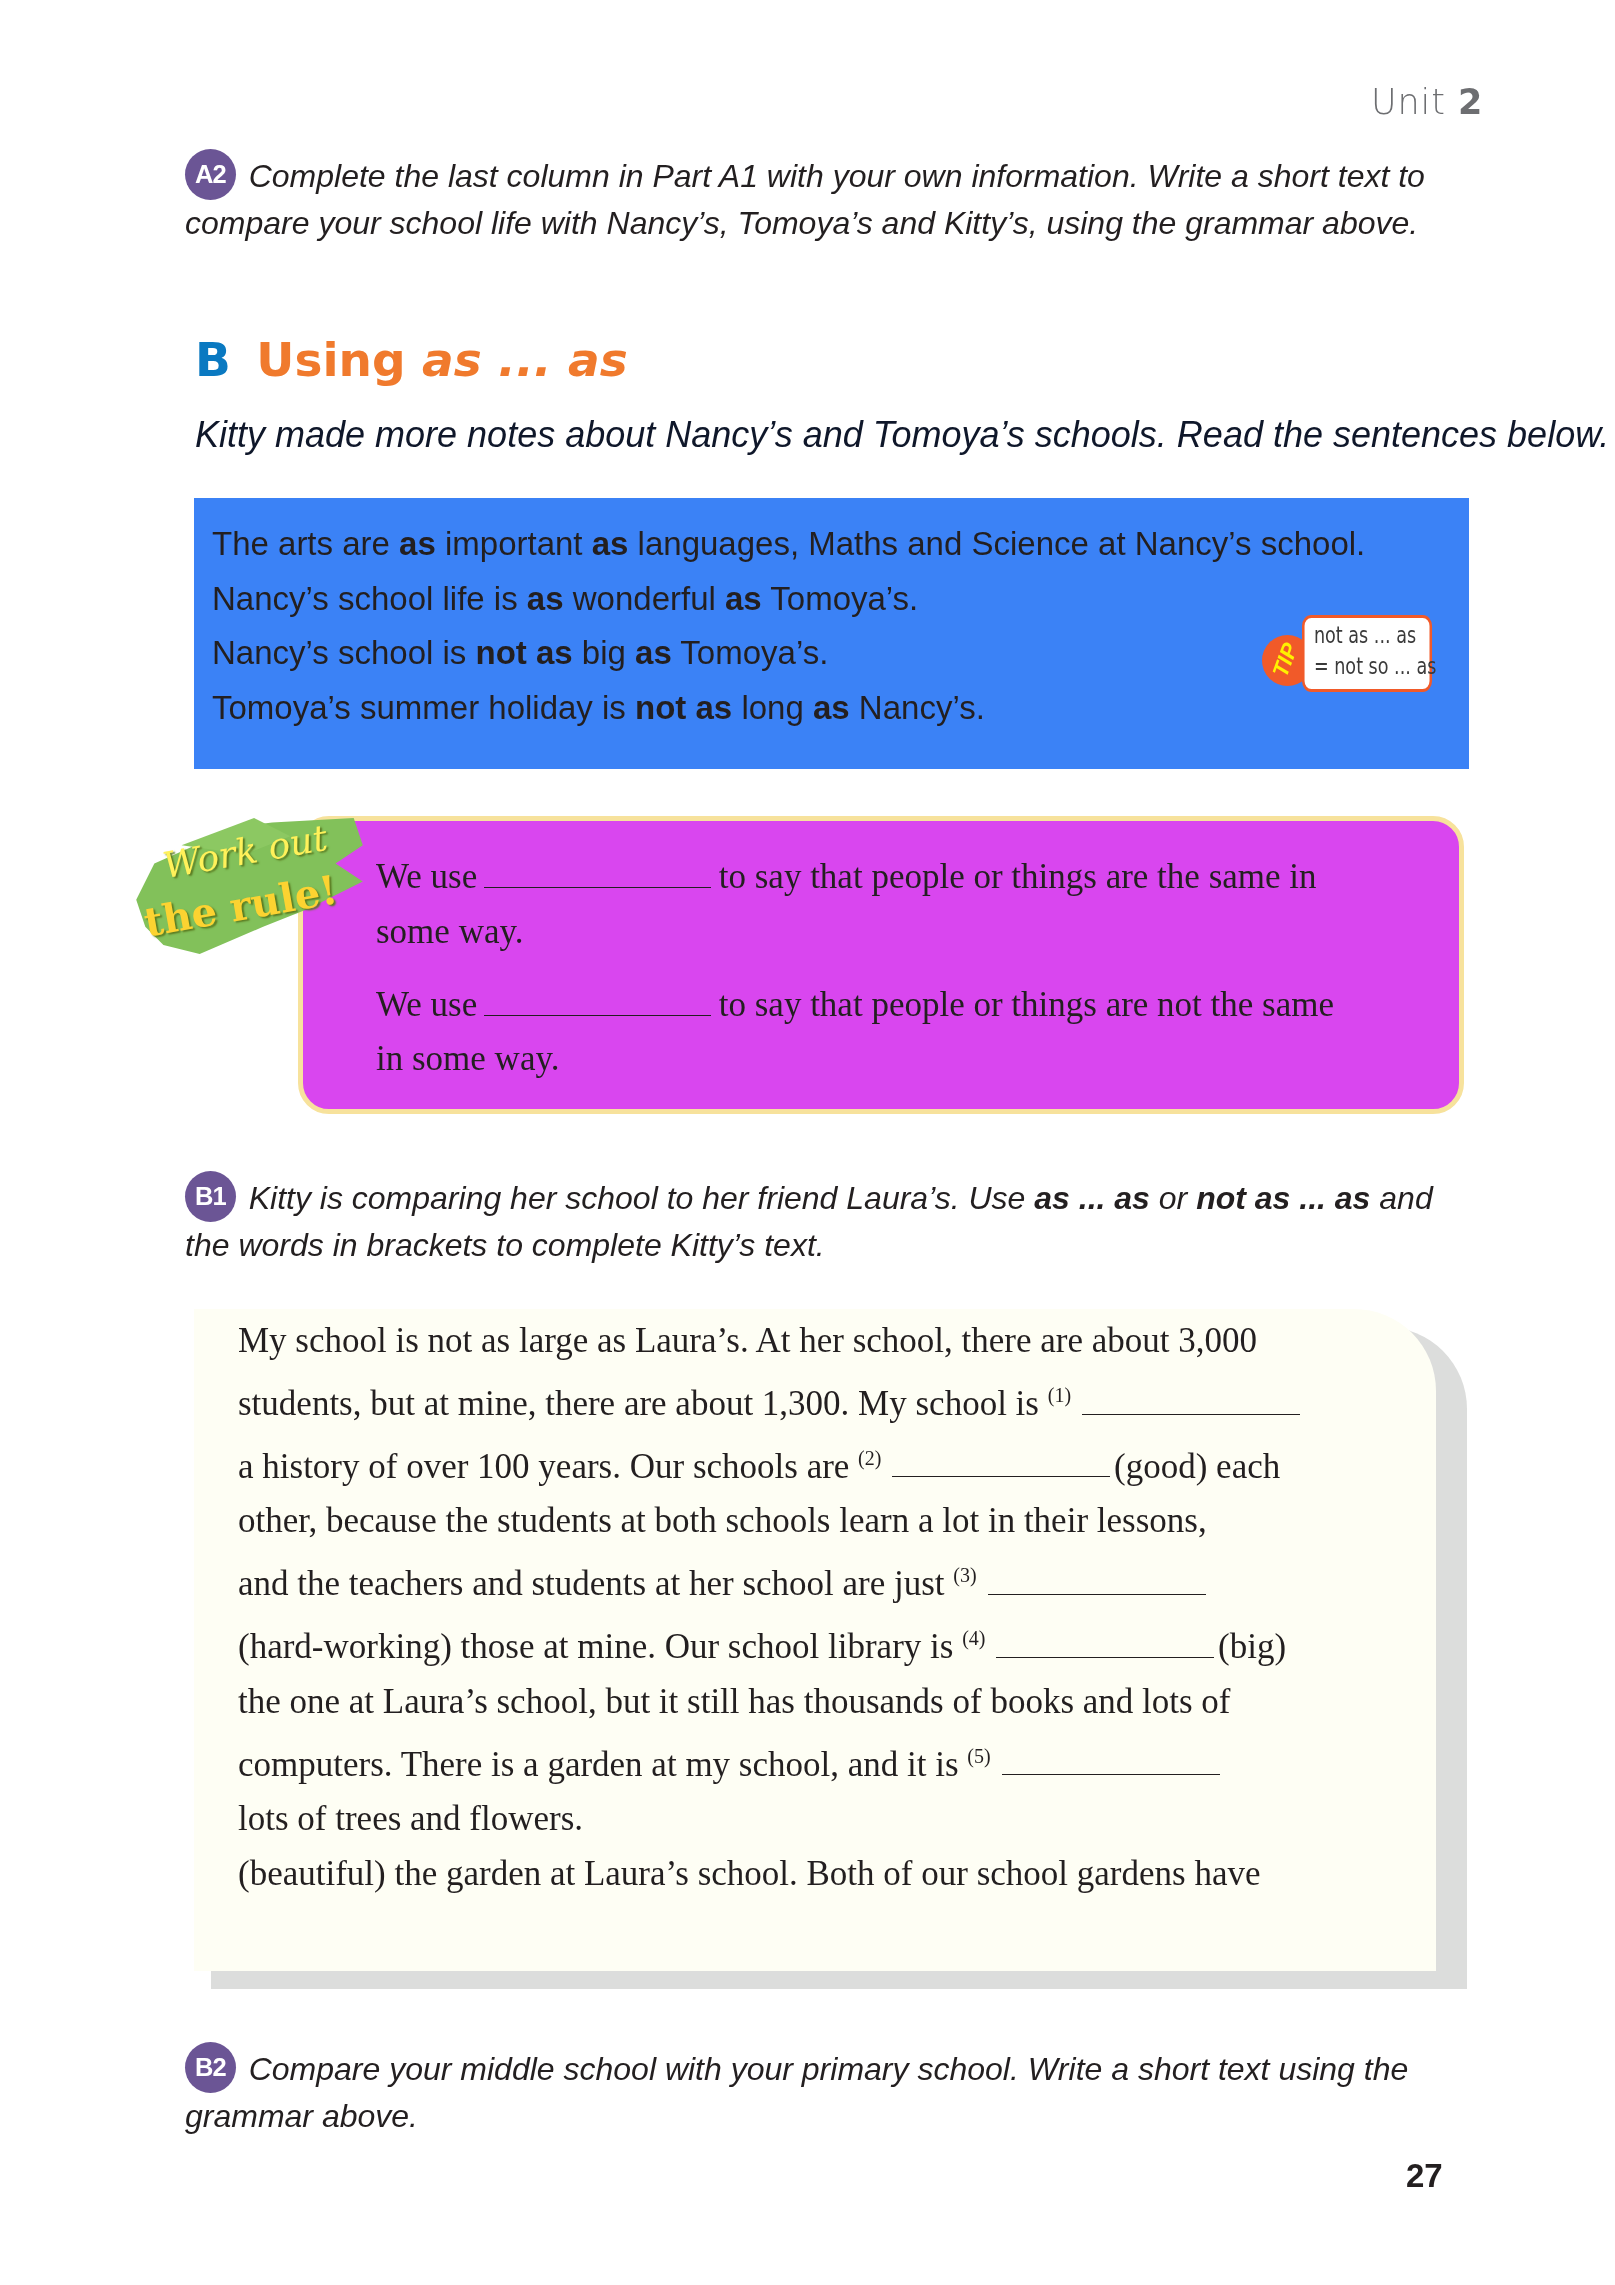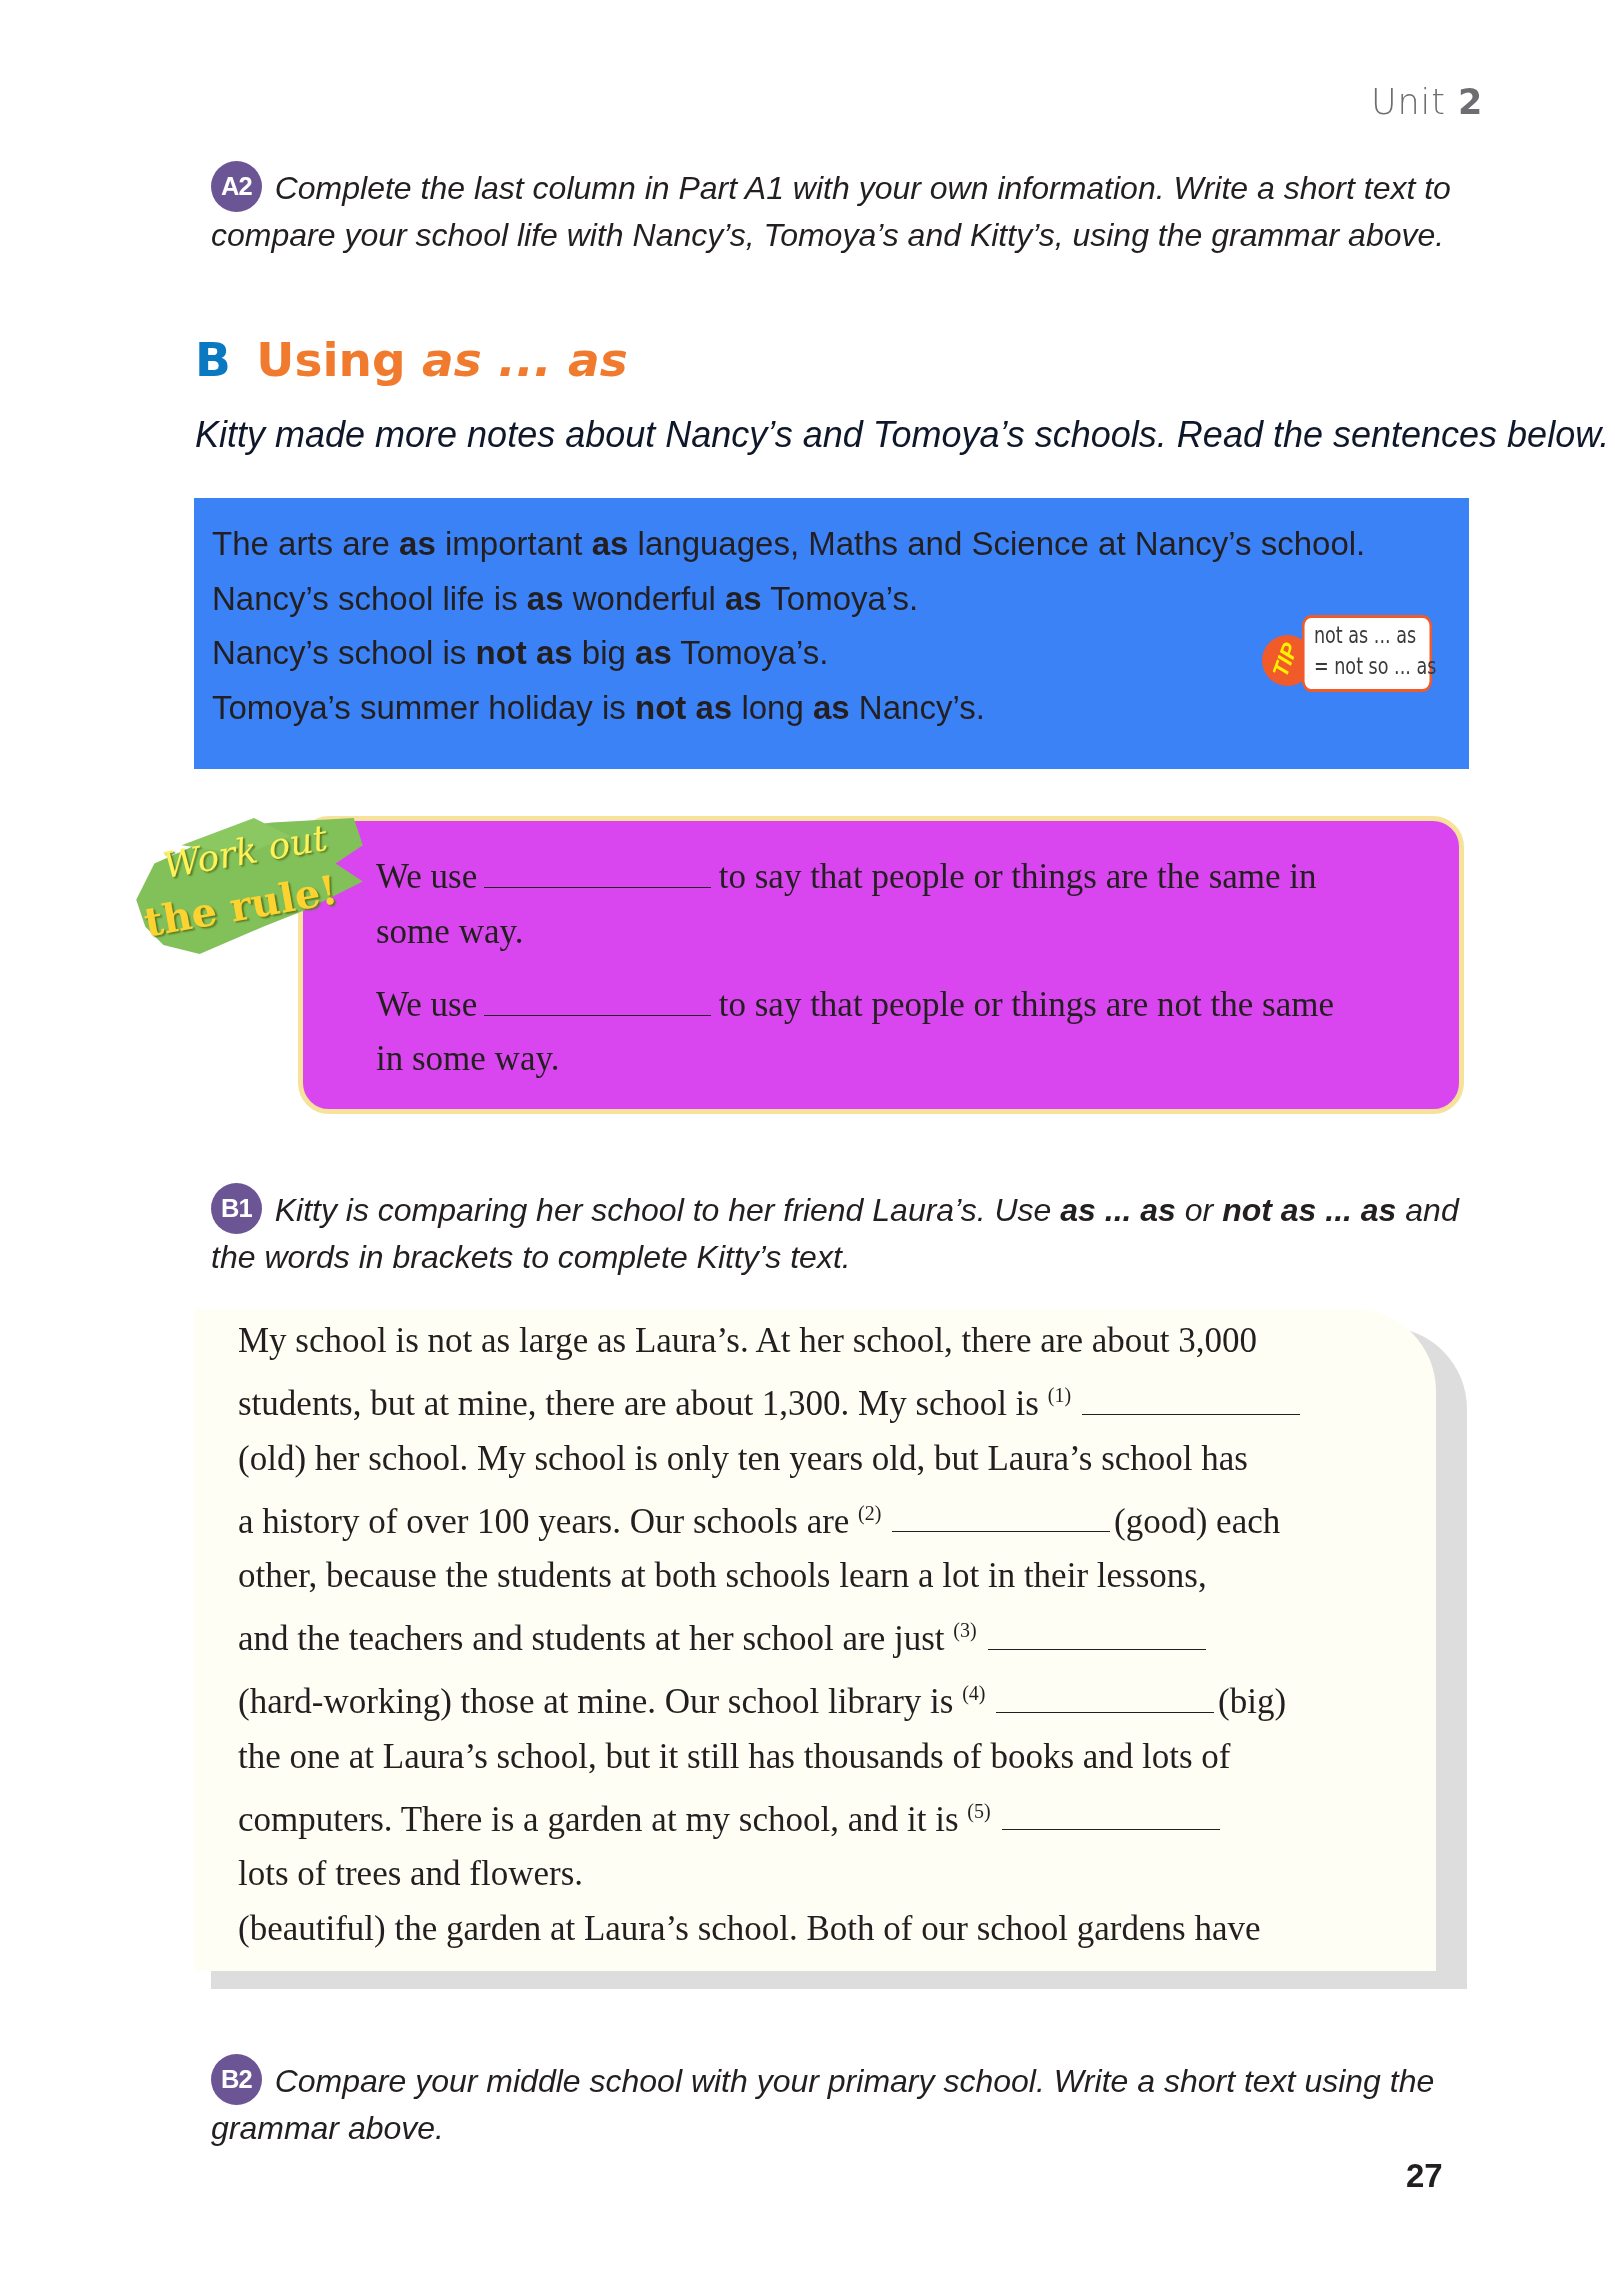--- a/index.html
+++ b/index.html
@@ -1,21 +1,21 @@
 <!DOCTYPE html>
 <html style="font-size:14.5px"><head>
 <meta charset="utf-8">
 <style>
   html, body { margin: 0; padding: 0; background: #ffffff; }
   body { width: 1616px; height: 2286px; position: relative; overflow: hidden; color: #231f20; }
 
   .unit-label { position: absolute; left: 1371px; top: 82px; font-family: "DejaVu Sans", sans-serif; font-size: 35px; color: #6d6e71; font-weight: 300; letter-spacing: 0.9px; }
   .unit-label .num { font-weight: bold; color: #6d6e71; }
 
-  .task { position: absolute; left: 211px; width: 1282px; font-family: "Liberation Sans", sans-serif; font-style: italic; font-size: 32px; line-height: 47px; color: #231f20; margin-top: 12px; }
+  .task { position: absolute; left: 185px; width: 1282px; font-family: "Liberation Sans", sans-serif; font-style: italic; font-size: 32px; line-height: 47px; color: #231f20; }
   .badge { display: inline-block; width: 51px; height: 51px; border-radius: 50%; background: #6b5595; color: #fff; font-style: normal; font-weight: bold; font-size: 25.5px; line-height: 51px; text-align: center; vertical-align: middle; margin-right: 12.7px; margin-top: -7.3px; letter-spacing: -0.9px; font-family: "Liberation Sans", sans-serif; }
 
   .section-title { position: absolute; left: 195px; top: 332px; font-family: "DejaVu Sans", sans-serif; font-size: 47px; font-weight: bold; }
   .section-title .letter { color: #0a79c1; margin-right: 25.5px; }
   .section-title .word { color: #f07a2d; }
   .section-title .italic { font-style: italic; color: #f07a2d; }
 
   .intro { position: absolute; left: 195px; top: 414px; font-family: "Liberation Sans", sans-serif; font-style: italic; font-size: 36px; color: #0f172a; }
 
   .examples { position: absolute; left: 194px; top: 498px; width: 1275px; height: 271px; background: #3b82f6; }
@@ -108,21 +108,20 @@
 <div class="task" style="top:1175px;">
   <span class="badge">B1</span><span>Kitty is comparing her school to her friend Laura’s. Use </span><b>as ... as</b><span> or </span><b>not as ... as</b><span> and</span><br>
   <span>the words in brackets to complete Kitty’s text.</span>
 </div>
 
 <div class="b1-shadow"></div>
 <div class="b1-box">
   <div class="b1-text">
     <div>My school is not as large as Laura’s. At her school, there are about 3,000</div>
     <div><span>students, but at mine, there are about 1,300. My school is</span> <sup>(1)</sup><span class="blank"></span></div>
-    <div>(old) her school. My school is only ten years old, but Laura’s school has</div>
     <div><span>a history of over 100 years. Our schools are</span> <sup>(2)</sup><span class="blank"></span><span>(good) each</span></div>
     <div>other, because the students at both schools learn a lot in their lessons,</div>
     <div><span>and the teachers and students at her school are just</span> <sup>(3)</sup><span class="blank"></span></div>
     <div><span>(hard-working) those at mine. Our school library is</span> <sup>(4)</sup><span class="blank"></span><span>(big)</span></div>
     <div>the one at Laura’s school, but it still has thousands of books and lots of</div>
     <div><span>computers. There is a garden at my school, and it is</span> <sup>(5)</sup><span class="blank"></span></div>
     <div>lots of trees and flowers.</div>
     <div>(beautiful) the garden at Laura’s school. Both of our school gardens have</div>
   </div>
 </div>

